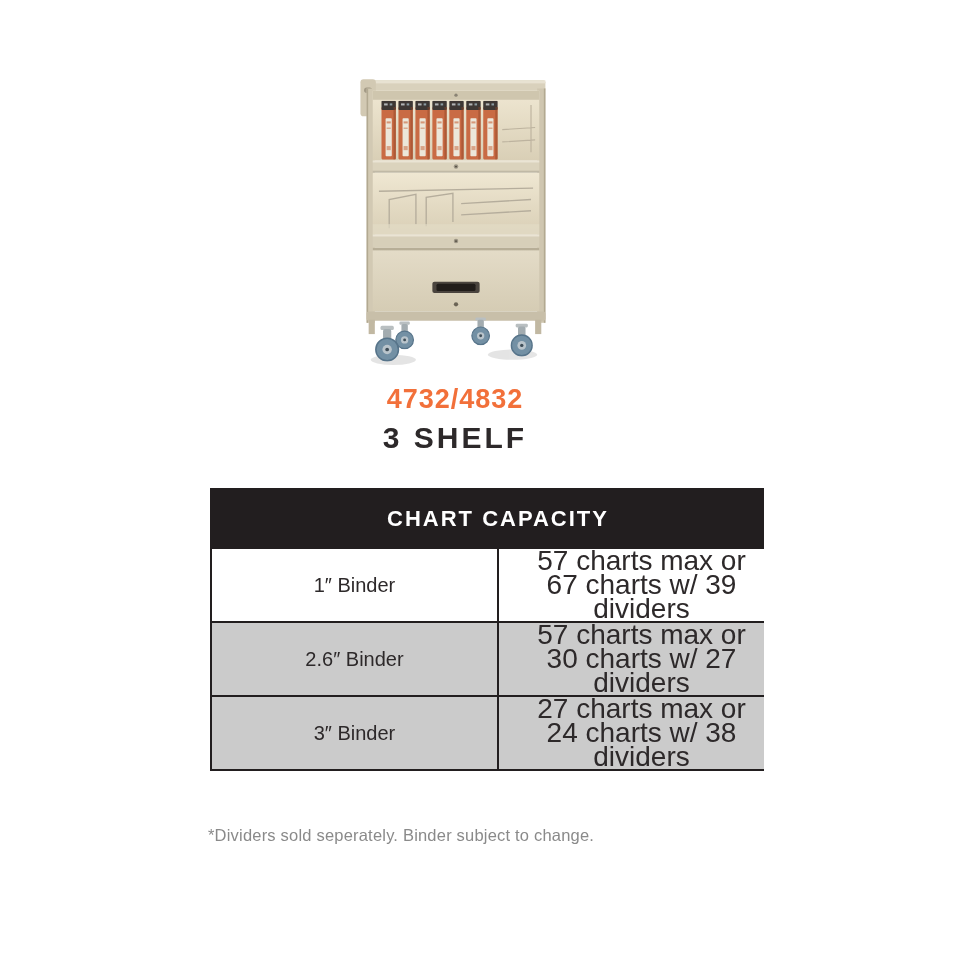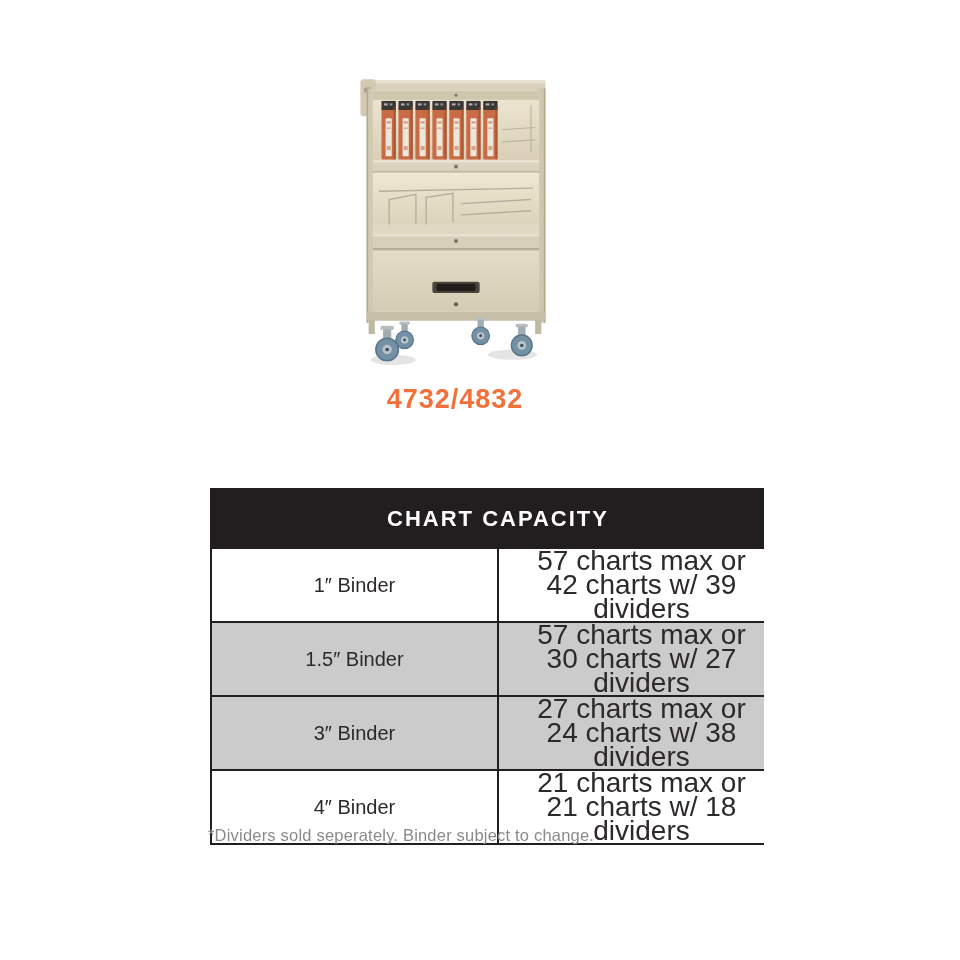--- a/index.html
+++ b/index.html
@@ -196,54 +196,48 @@
         <rect x="172" y="243" width="6" height="14" fill="#c1b8a2"></rect>
         <use href="#caster" x="34" y="244" width="22" height="28"></use>
         <use href="#caster" x="14" y="248" width="28" height="36"></use>
         <use href="#caster" x="108" y="240" width="22" height="28"></use>
         <use href="#caster" x="146" y="246" width="26" height="33"></use>
       </g>
     </svg>
   </div>
 
   <div class="model-number">4732/4832</div>
+  <div class="product-name">3 SHELF</div>
 
   <table class="capacity">
     <thead>
       <tr>
         <th colspan="2">CHART CAPACITY</th>
       </tr>
     </thead>
     <tbody>
       <tr>
         <td class="binder-col">1″ Binder</td>
         <td class="capacity-col">
           <div class="cap-line">57 charts max or</div>
-          <div class="cap-line">42 charts w/ 39 dividers</div>
+          <div class="cap-line">67 charts w/ 39 dividers</div>
         </td>
       </tr>
       <tr class="alt">
-        <td class="binder-col">1.5″ Binder</td>
+        <td class="binder-col">2.6″ Binder</td>
         <td class="capacity-col">
           <div class="cap-line">57 charts max or</div>
           <div class="cap-line">30 charts w/ 27 dividers</div>
         </td>
       </tr>
       <tr class="alt">
         <td class="binder-col">3″ Binder</td>
         <td class="capacity-col">
           <div class="cap-line">27 charts max or</div>
           <div class="cap-line">24 charts w/ 38 dividers</div>
         </td>
       </tr>
-      <tr>
-        <td class="binder-col">4″ Binder</td>
-        <td class="capacity-col">
-          <div class="cap-line">21 charts max or</div>
-          <div class="cap-line">21 charts w/ 18 dividers</div>
-        </td>
-      </tr>
     </tbody>
   </table>
 
   <div class="footnote">*Dividers sold seperately. Binder subject to change.</div>
 
 </div>
 
 </body></html>

